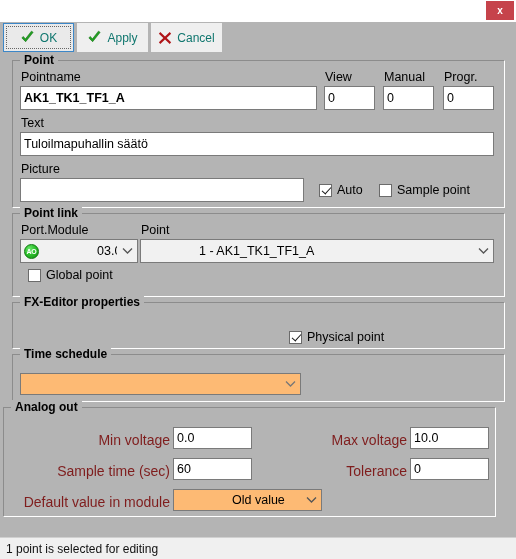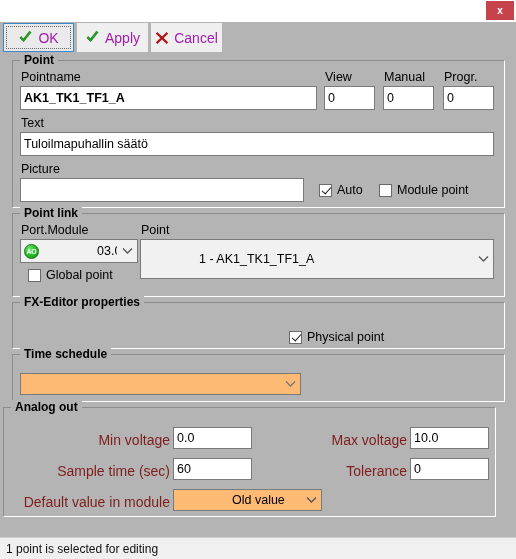--- a/index.html
+++ b/index.html
@@ -58,22 +58,22 @@
     top: 1px;
     height: 29px;
     background: #efefef;
     border: none;
     display: flex;
     align-items: center;
     justify-content: center;
     gap: 5px;
     cursor: pointer;
     font-family: "Liberation Sans", sans-serif;
-    font-size: 14px;
-    color: #a21caf;
+    font-size: 12px;
+    color: #0f766e;
     box-sizing: border-box;
   }
   .tb-btn.focused {
     border: 1px solid #3c87c8;
     background: #eaeaea;
   }
   .tb-btn.focused .focus-ring {
     position: absolute;
     left: 2px; top: 2px; right: 2px; bottom: 2px;
     border: 1px dotted #666;
@@ -290,40 +290,40 @@
   <div class="lbl" style="left:21px; top:108px;">Picture</div>
   <input class="txt" style="left: 20px; top: 124px; width: 284px; height: 24px;" value="">
 
   <div class="cbx" style="left:311px; top:129px;">
     <span class="box checked"></span>
     <span>Auto</span>
   </div>
 
   <div class="cbx" style="left:371px; top:129px;">
     <span class="box"></span>
-    <span>Module point</span>
+    <span>Sample point</span>
   </div>
 
   <div class="group" style="left:12px; top:159px; width:493px; height:84px;">
     <div class="gtitle">Point link</div>
   </div>
 
   <div class="lbl" style="left:21px; top:169px;">Port.Module</div>
   <div class="ddl" style="left:20px; top:185px; width:118px; height:24px;">
     <span class="ao-badge">AO</span>
     <span class="ddl-txt">03.023</span>
     <span class="chev">
       <svg width="11" height="8" viewBox="0 0 11 8">
           <path d="M1 1.5 L5.5 6 L10 1.5" fill="none" stroke="#555" stroke-width="1.3"></path>
         </svg>
     </span>
   </div>
 
   <div class="lbl" style="left:141px; top:169px;">Point</div>
-  <div class="ddl" style="left:140px; top:185px; width:354px; height:40px;">
+  <div class="ddl" style="left:140px; top:185px; width:354px; height:24px;">
     <span class="ddl-txt">1 - AK1_TK1_TF1_A</span>
     <span class="chev">
       <svg width="11" height="8" viewBox="0 0 11 8">
           <path d="M1 1.5 L5.5 6 L10 1.5" fill="none" stroke="#555" stroke-width="1.3"></path>
         </svg>
     </span>
   </div>
 
   <div class="cbx" style="left:20px; top:214px;">
     <span class="box"></span>

